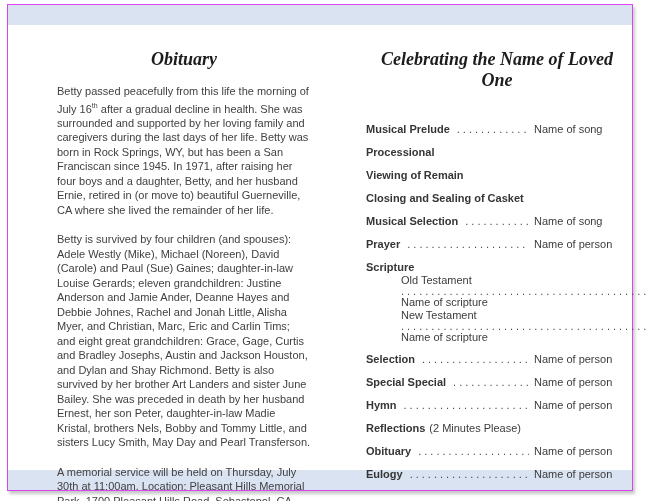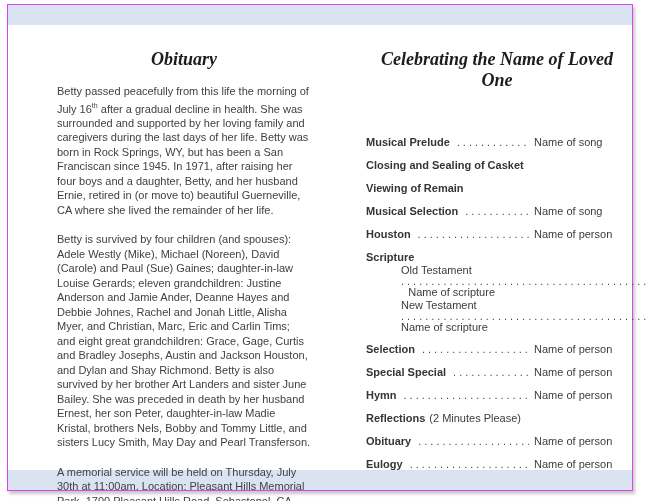--- a/index.html
+++ b/index.html
@@ -19,30 +19,30 @@
   .col-right { left:358px; width:262px; }
 
   .page-title {
     font-family:"Liberation Serif", serif;
     font-weight:bold; font-style:italic;
     font-size:18px; line-height:21px;
     color:#1c1c1c; text-align:center;
     margin:0;
   }
   .col-left .page-title { margin-bottom:14px; }
-  .col-right .page-title { margin-bottom:46px; }
+  .col-right .page-title { margin-bottom:33px; }
 
   .para {
     font-size:11px; line-height:14.5px; color:#414141;
     margin:0 0 15px 0; text-align:left;
   }
   .para sup { font-size:7px; }
 
   .srow { display:flex; align-items:baseline; margin-bottom:12px; font-size:11px; line-height:11px; color:#3c3c3c; white-space:nowrap; }
-  .srow.tight { margin-bottom:2px;text-align:right; }
+  .srow.tight { margin-bottom:2px; }
   .srow.endgroup { margin-bottom:11px; }
   .srow .lbl { font-weight:bold; color:#353535; flex:0 0 auto; }
   .srow.sub { padding-left:28px;flex-direction:column; }
   .srow.sub .lbl { font-weight:normal; color:#3c3c3c; }
   .leader { flex:1 1 auto; overflow:hidden; margin:0 5px 0 7px; color:#4a4a4a; }
   .leader::after {
     content:"..........................................................................";
     letter-spacing:3px; font-size:11px;
   }
   .val { flex:0 0 auto; width:94px; color:#3c3c3c; }
@@ -64,37 +64,40 @@
 
   <div class="col col-right">
     <h1 class="page-title">Celebrating the Name of Loved One</h1>
 
     <div class="srow">
       <span class="lbl">Musical Prelude</span>
       <span class="leader"></span>
       <span class="val">Name of song</span>
     </div>
 
-
     <div class="srow">
-      <span class="lbl">Closing and Sealing of Casket</span>
+      <span class="lbl">Processional</span>
     </div>
 
     <div class="srow">
       <span class="lbl">Viewing of Remain</span>
+    </div>
+
+    <div class="srow">
+      <span class="lbl">Closing and Sealing of Casket</span>
     </div>
 
     <div class="srow">
       <span class="lbl">Musical Selection</span>
       <span class="leader"></span>
       <span class="val">Name of song</span>
     </div>
 
     <div class="srow">
-      <span class="lbl">Houston</span>
+      <span class="lbl">Prayer</span>
       <span class="leader"></span>
       <span class="val">Name of person</span>
     </div>
 
     <div class="srow tight">
       <span class="lbl">Scripture</span>
     </div>
     <div class="srow sub tight">
       <span class="lbl">Old Testament</span>
       <span class="leader"></span>

